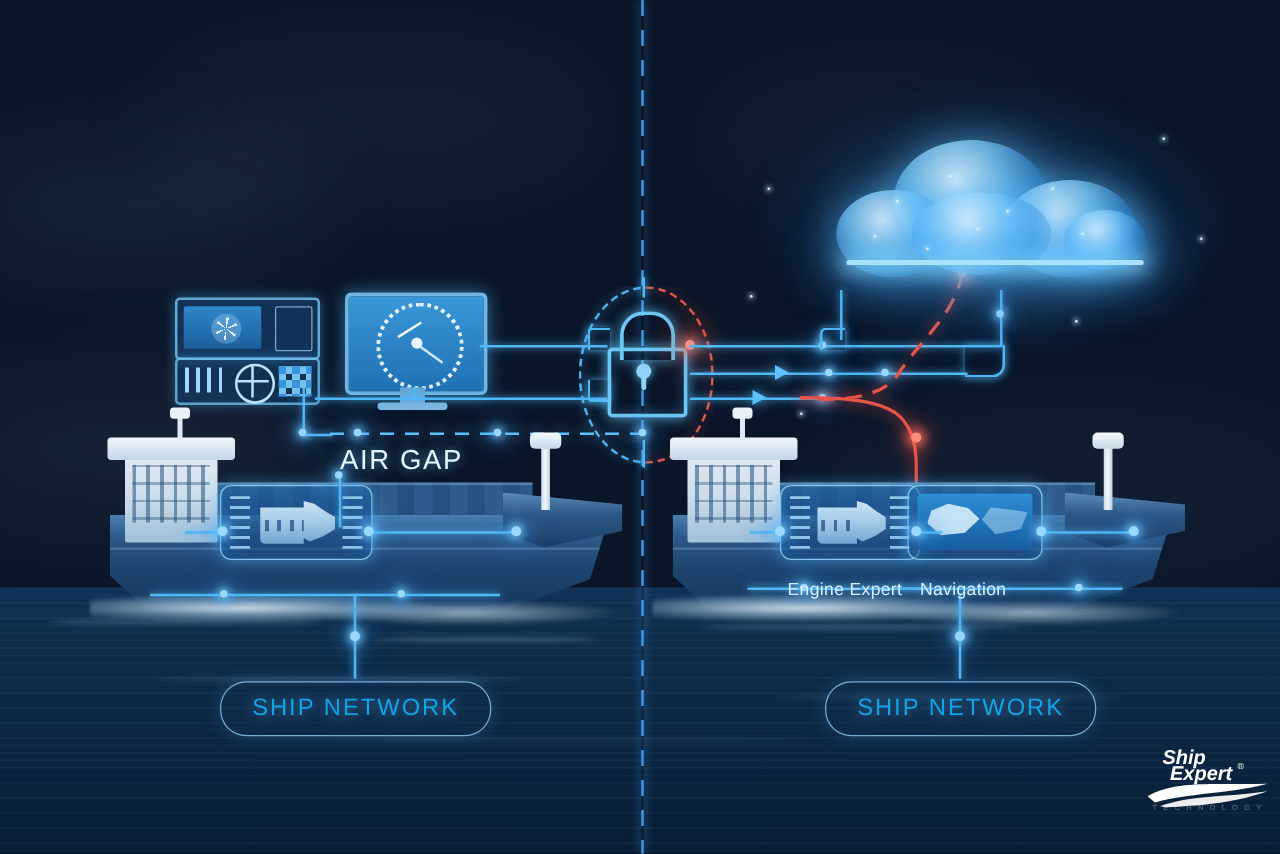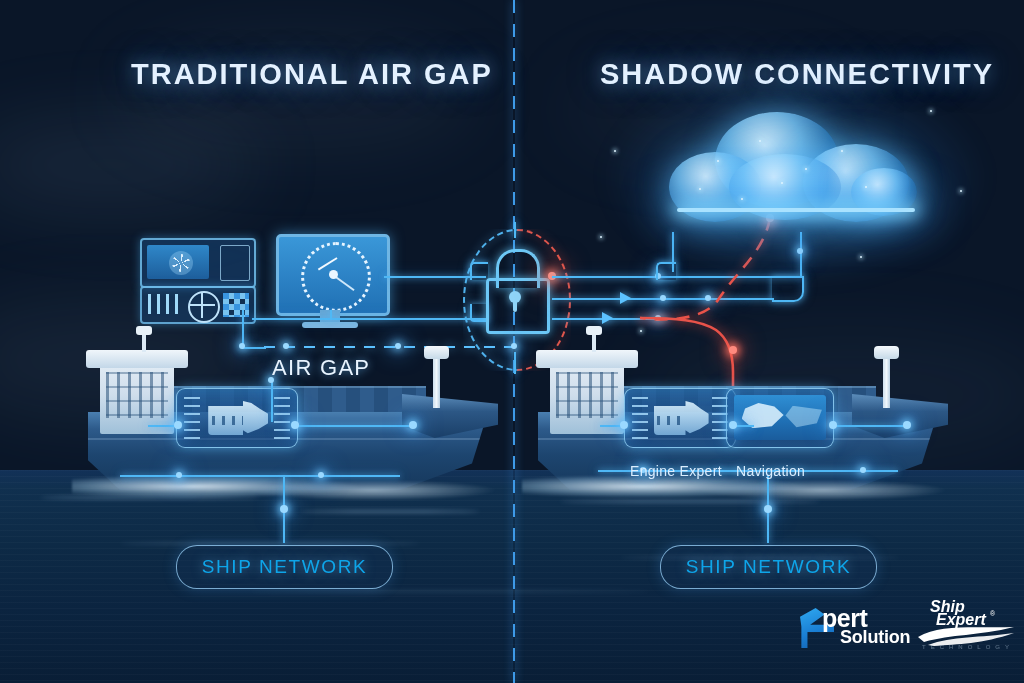--- a/index.html
+++ b/index.html
@@ -202,22 +202,20 @@
 
   <div id="sea">
     <div class="seaglint" style="left:40px;top:26px;width:220px;"></div>
     <div class="seaglint" style="left:300px;top:40px;width:180px;"></div>
     <div class="seaglint" style="left:560px;top:30px;width:260px;"></div>
     <div class="seaglint" style="left:120px;top:72px;width:300px;opacity:.6;"></div>
     <div class="seaglint" style="left:620px;top:86px;width:280px;opacity:.5;"></div>
     <div class="seaglint" style="left:250px;top:120px;width:400px;opacity:.35;"></div>
   </div>
 
-  <div class="title" id="titleLeft">TRADITIONAL AIR GAP</div>
-  <div class="title" id="titleRight">SHADOW CONNECTIVITY</div>
 
   <div id="divider"></div>
 
   <div id="radarConsole">
     <div id="radarScreen">
       <div id="radarStar"></div>
     </div>
     <div id="radarRight"></div>
   </div>
   <div id="helmPanel">
@@ -373,25 +371,20 @@
   <div class="node" style="left:764px;top:505px;"></div>
 
   <div class="lbl" id="airgapLabel">AIR GAP</div>
   <div class="lbl" id="lblEngine">Engine Expert</div>
   <div class="lbl" id="lblNav">Navigation</div>
 
   <div class="pill" id="pillLeft">SHIP NETWORK</div>
   <div class="pill" id="pillRight">SHIP NETWORK</div>
 
   <div id="logos">
-    <div id="xpert">
-      <div id="xpertArrow"></div>
-      <div id="xpertWord">pert</div>
-      <div id="xpertSub">Solution</div>
-    </div>
     <div id="shipexpert">
       <div id="seShip">Ship</div>
       <div id="seExpert">Expert</div>
       <div id="seReg">®</div>
       <svg id="seWave" viewBox="0 0 96 20">
         <path d="M0,11 C22,-2 52,2 96,1 C60,10 34,8 6,16 Z" fill="#ffffff"></path>
         <path d="M10,19 C34,10 62,12 96,7 C64,18 40,18 16,20 Z" fill="#ffffff" opacity=".92"></path>
       </svg>
       <div id="seTech">TECHNOLOGY</div>
     </div>

